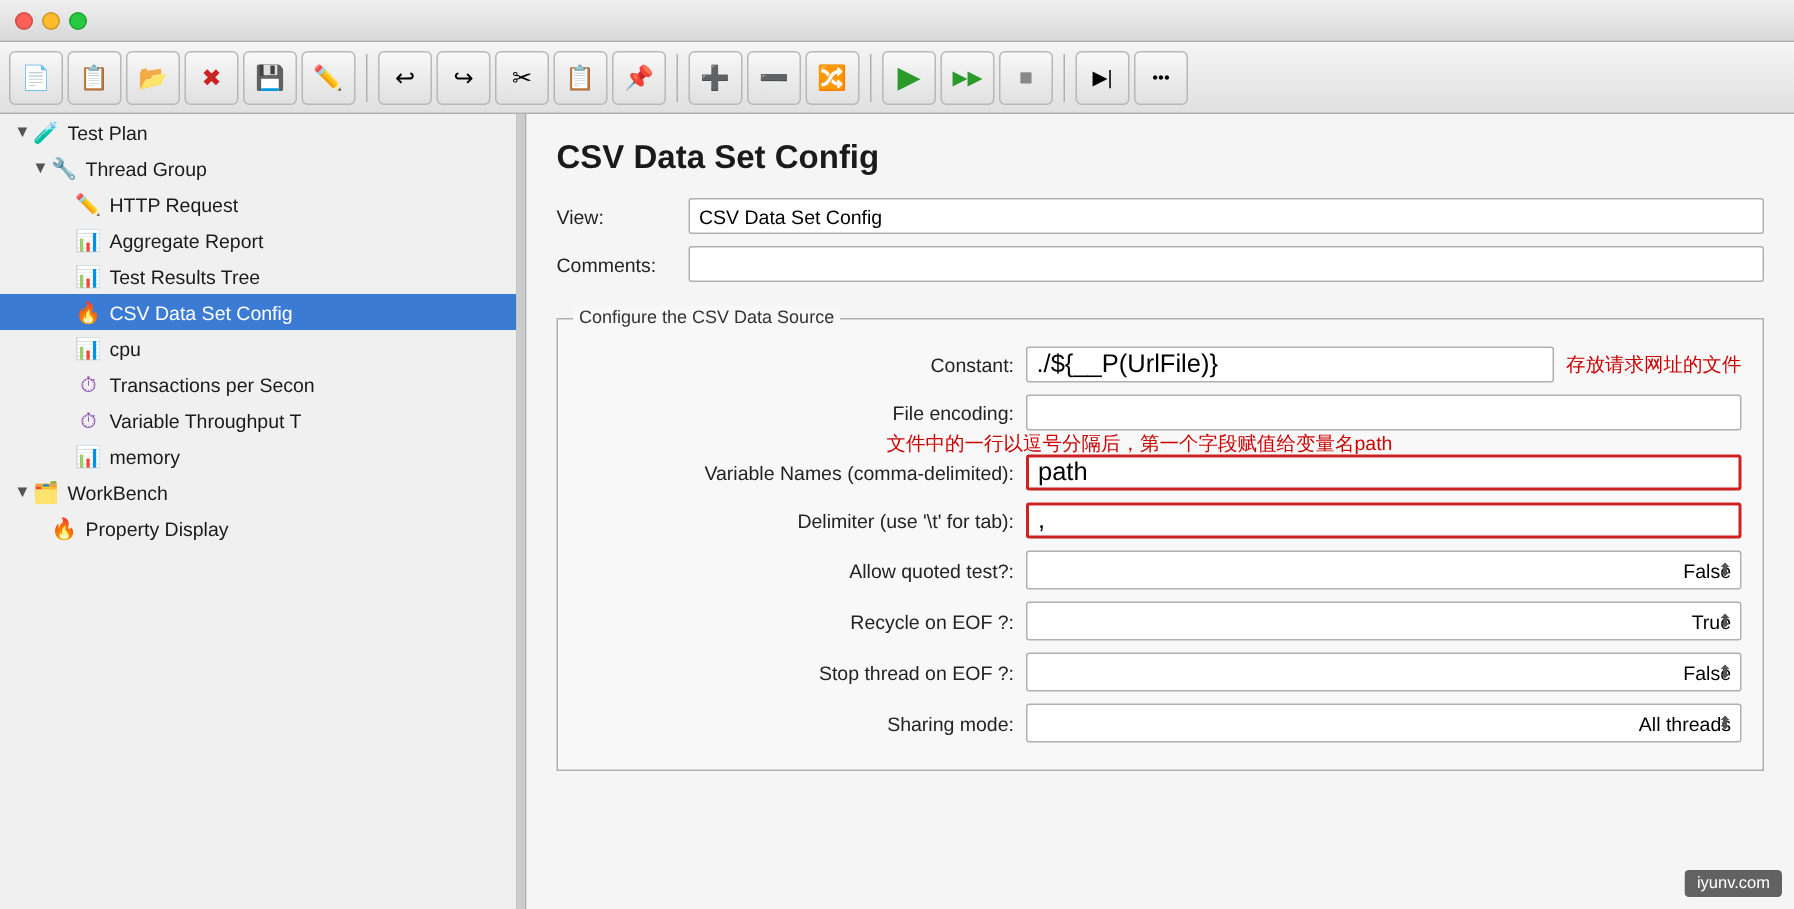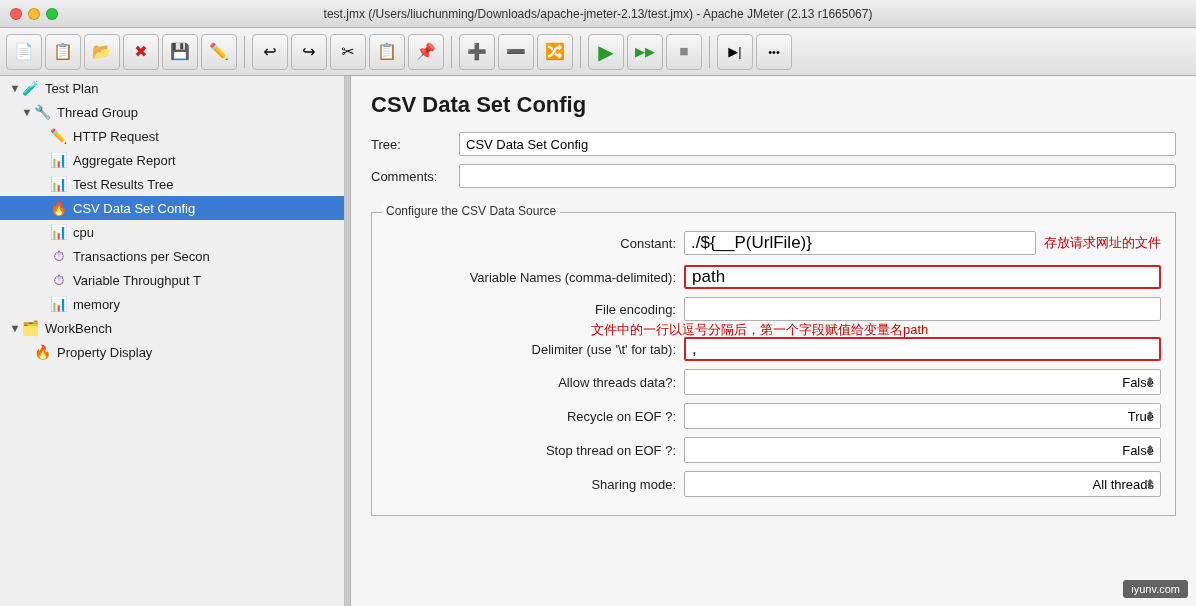--- a/index.html
+++ b/index.html
@@ -184,21 +184,20 @@
   </style>
 </head>
 <body>
 
 <div class="title-bar">
   <div class="window-buttons">
     <div class="win-btn close"></div>
     <div class="win-btn minimize"></div>
     <div class="win-btn maximize"></div>
   </div>
-  <span class="title-text">test.jmx (/Users/liuchunming/Downloads/apache-jmeter-2.13/test.jmx) - Apache JMeter (2.13 r1665067)</span>
 </div>
 
 <div class="toolbar">
   <div class="tb-btn" title="New">📄</div>
   <div class="tb-btn" title="Templates">📋</div>
   <div class="tb-btn" title="Open">📂</div>
   <div class="tb-btn" style="color:#cc2222;" title="Close">✖</div>
   <div class="tb-btn" title="Save">💾</div>
   <div class="tb-btn" title="Edit">✏️</div>
   <div class="toolbar-separator"></div>
@@ -298,56 +297,56 @@
 
   </div>
 
   <div class="resize-handle"></div>
 
   <div class="content">
 
     <div class="content-title">CSV Data Set Config</div>
 
     <div class="field-row">
-      <span class="field-label">Tree:</span>
+      <span class="field-label">View:</span>
       <input class="field-input" type="text" value="CSV Data Set Config" style="">
     </div>
 
     <div class="field-row">
       <span class="field-label">Comments:</span>
       <input class="field-input" type="text" value="" style="">
     </div>
 
     <div class="config-group" style="margin-top: 24px; padding-left: 44px;">
       <span class="config-group-title">Configure the CSV Data Source</span>
 
       <div class="form-row" style="margin-top: 8px;">
         <span class="form-label">Constant:</span>
         <input class="form-input" type="text" value="./${__P(UrlFile)}" style="">
         <span class="filename-annotation">存放请求网址的文件</span>
       </div>
 
-      <div class="form-row" style="margin-top: 10px;">
-        <span class="form-label">Variable Names (comma-delimited):</span>
-        <input class="form-input highlighted" type="text" value="path" style="">
-      </div>
-
       <div class="form-row" style="position: relative; margin-bottom: 16px;">
         <span class="form-label">File encoding:</span>
         <input class="form-input" type="text" value="" style="">
         <div style="position: absolute; left: 175px; top: 24px; color: #cc0000; font-size: 13px; white-space: nowrap; z-index: 10;">文件中的一行以逗号分隔后，第一个字段赋值给变量名path</div>
       </div>
 
+      <div class="form-row" style="margin-top: 10px;">
+        <span class="form-label">Variable Names (comma-delimited):</span>
+        <input class="form-input highlighted" type="text" value="path" style="">
+      </div>
+
       <div class="form-row">
         <span class="form-label">Delimiter (use '\t' for tab):</span>
         <input class="form-input highlighted" type="text" value="," style="">
       </div>
 
       <div class="form-row">
-        <span class="form-label">Allow threads data?:</span>
+        <span class="form-label">Allow quoted test?:</span>
         <div class="select-wrapper">
           <select class="form-select">
             <option>False</option>
             <option>True</option>
           </select>
         </div>
       </div>
 
       <div class="form-row">
         <span class="form-label">Recycle on EOF ?:</span>

